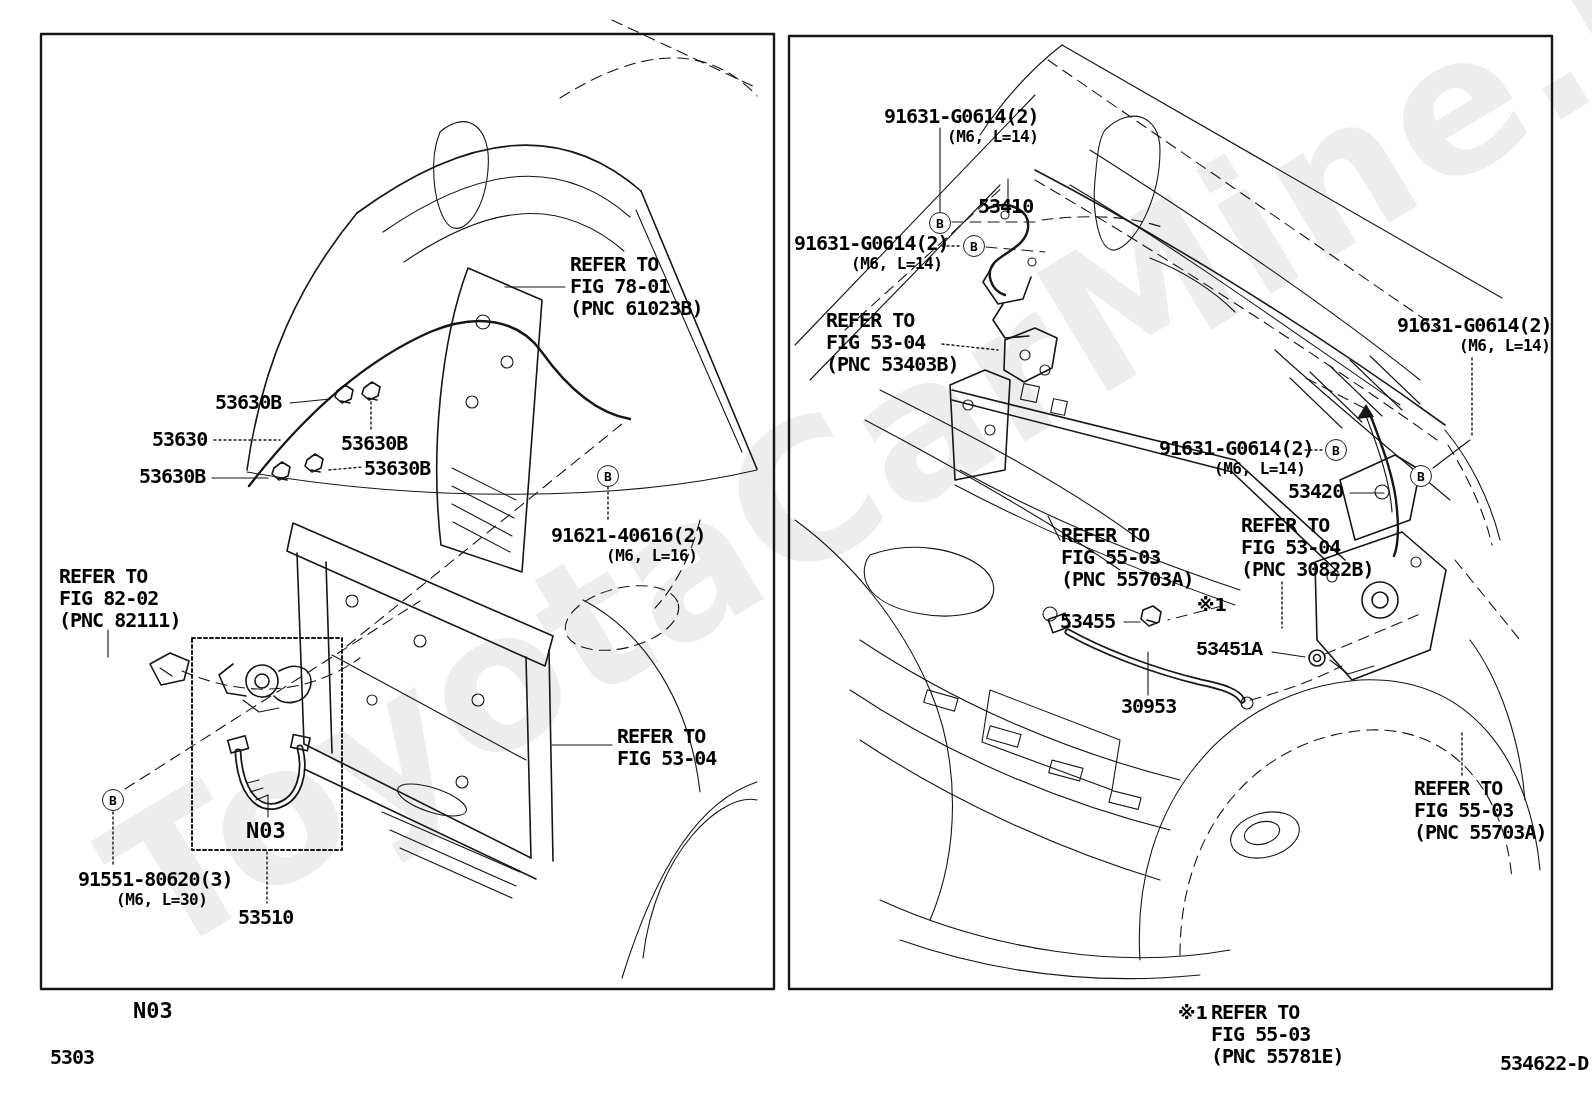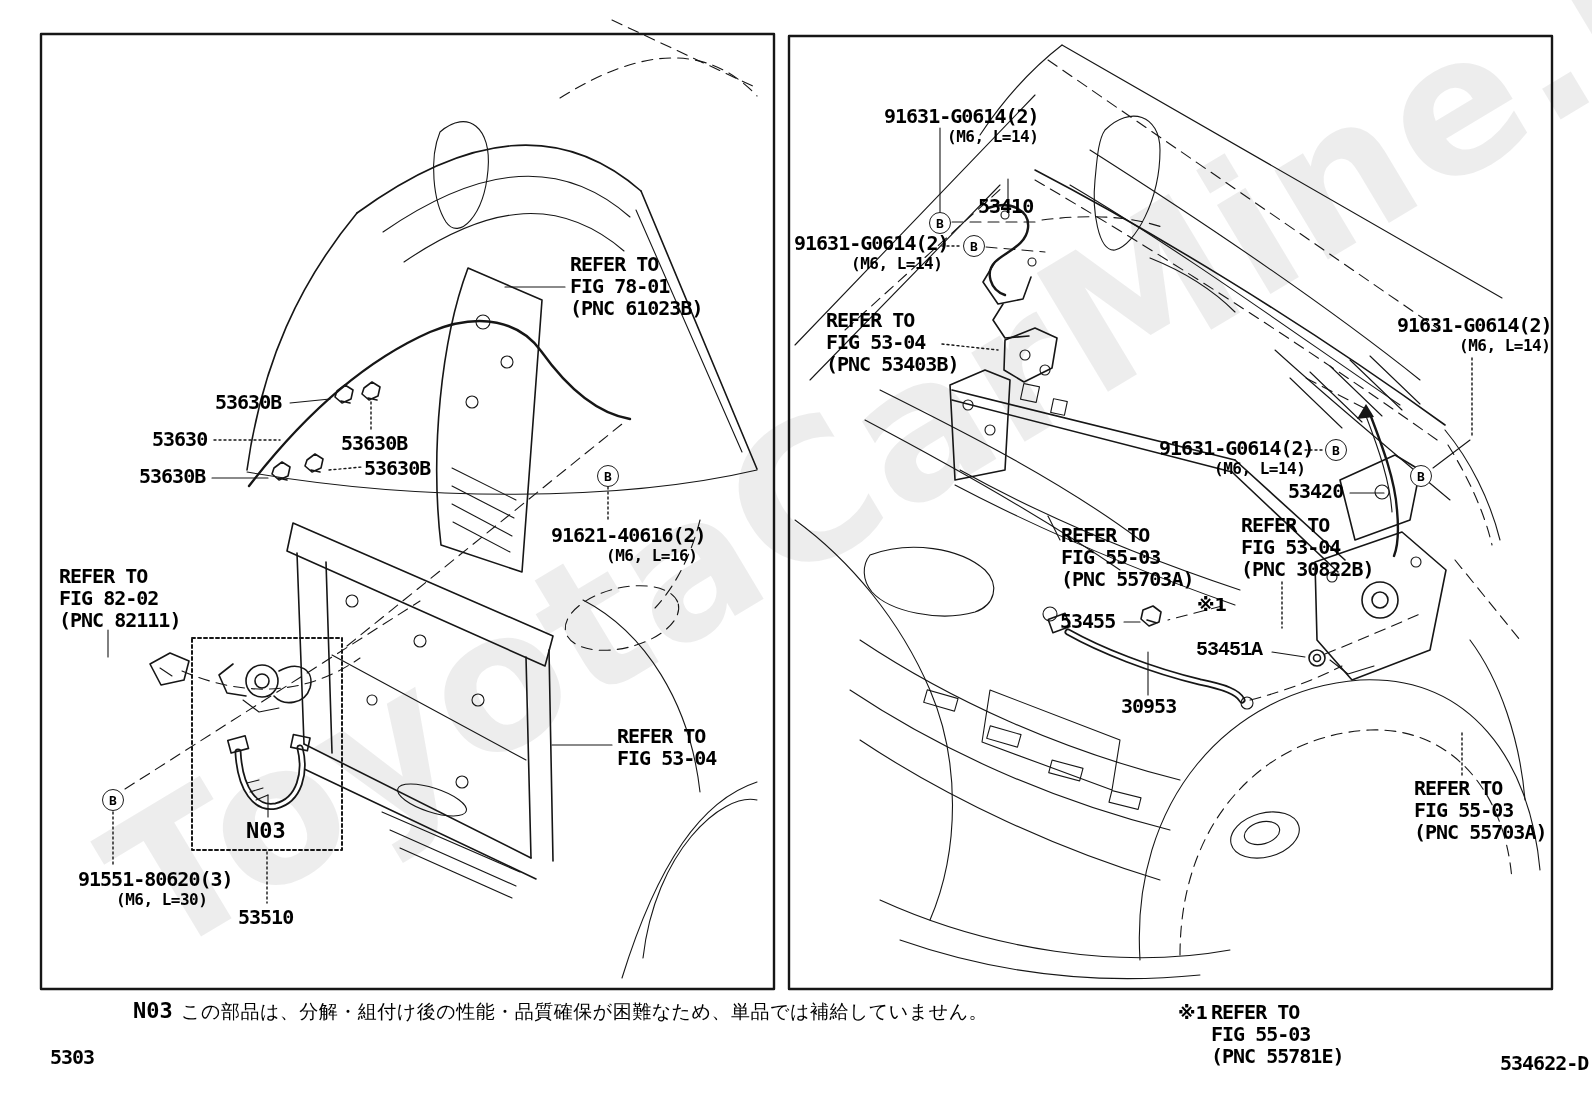--- a/index.html
+++ b/index.html
@@ -296,21 +296,20 @@
   <div class="lbl pn" style="left:1060px;top:610px;">53455</div>
   <div class="lbl pn" style="left:1196px;top:639px;font-family:Liberation Mono, monospace;">53451A</div>
   <div class="lbl pn" style="left:1121px;top:695px;">30953</div>
   <div class="lbl ref" style="left:1414px;top:777px;">
     <div>REFER TO</div>
     <div>FIG 55-03</div>
     <div>(PNC 55703A)</div>
   </div>
 
   <div class="lbl code" style="left:133px;top:999px;">N03</div>
-  <div class="lbl jp" style="left:181px;top:1001px;">この部品は、分解・組付け後の性能・品質確保が困難なため、単品では補給していません。</div>
   <div class="lbl pn" style="left:50px;top:1046px;">5303</div>
   <div class="lbl star" style="left:1178px;top:1003px;">※1</div>
   <div class="lbl ref" style="left:1211px;top:1001px;">
     <div>REFER TO</div>
     <div>FIG 55-03</div>
     <div>(PNC 55781E)</div>
   </div>
   <div class="lbl pn" style="left:1473px;top:1052px;margin-left:27px;">534622-D</div>
 
 </div>

